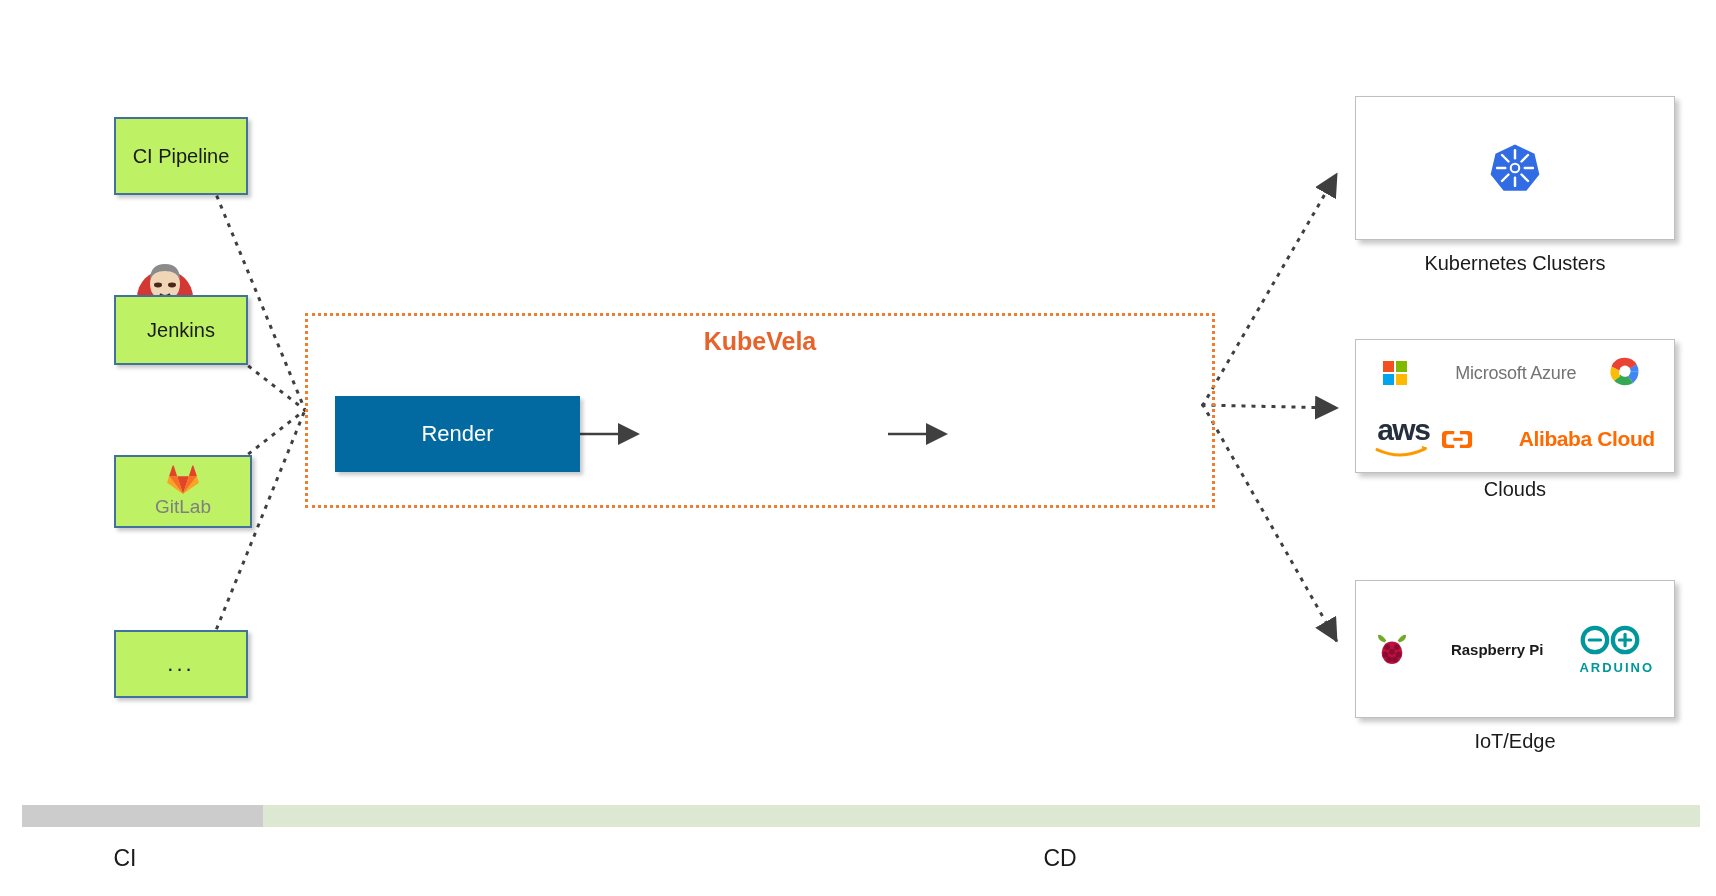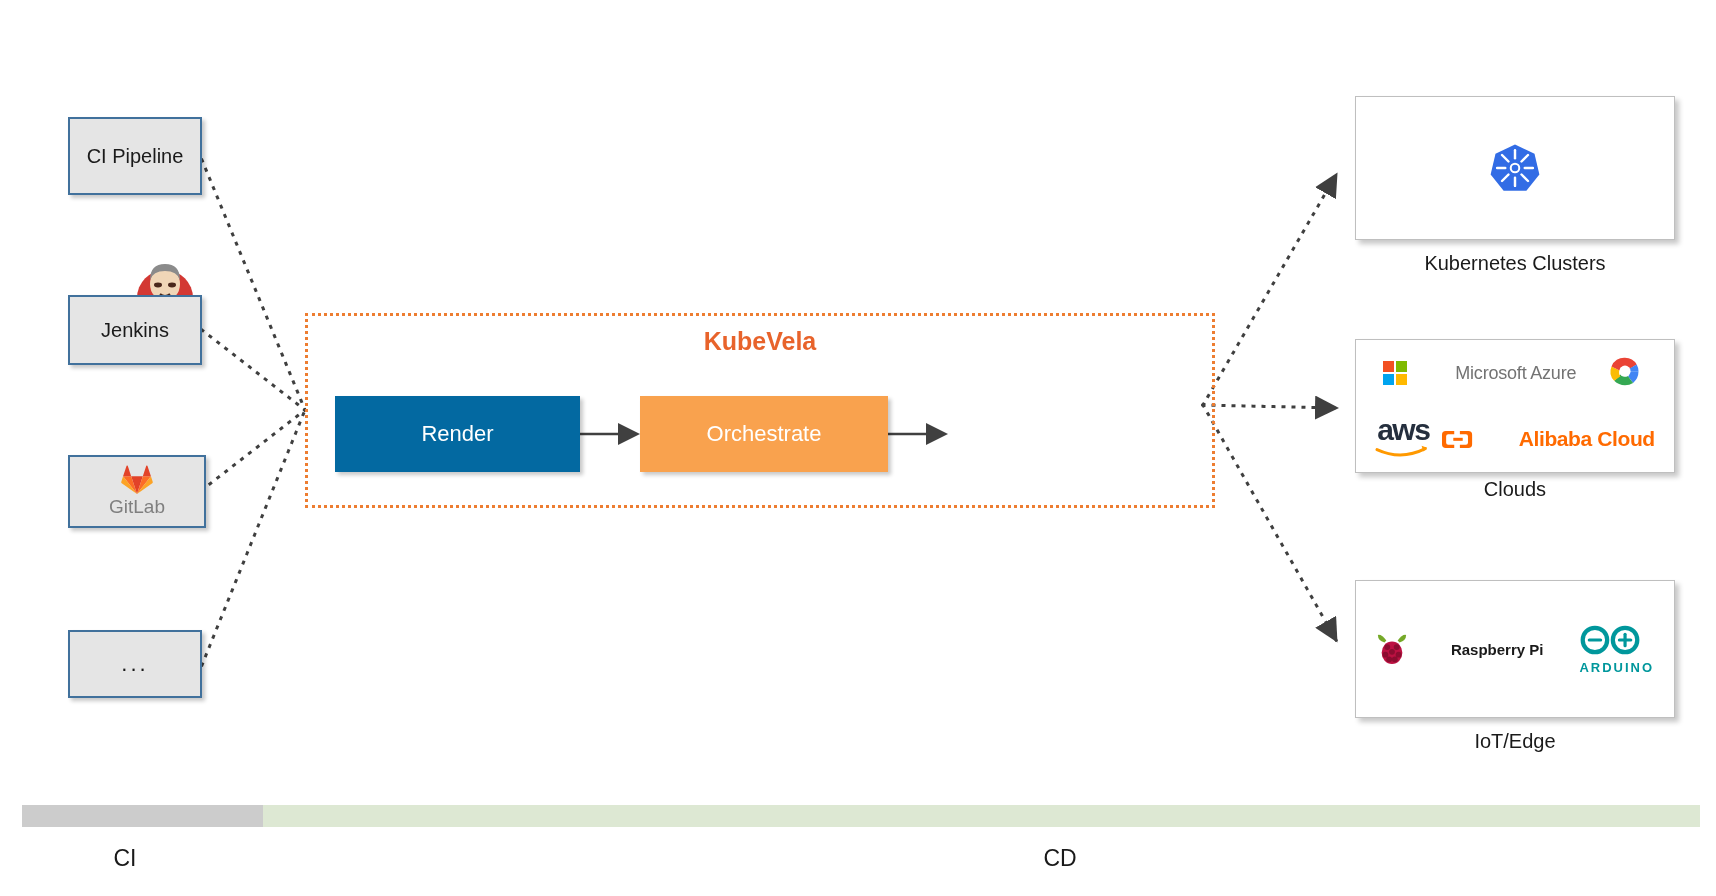--- a/index.html
+++ b/index.html
@@ -23,28 +23,29 @@
     position: absolute;
     left: 0; top: 0;
     width: 1716px;
     height: 896px;
     pointer-events: none;
   }
 
   
   .src-box {
     position: absolute;
-    background: #e5e5e5;
+    background: #bef264;
     border: 2px solid #41719C;
     box-shadow: 3px 3px 4px rgba(0,0,0,0.22);
     box-sizing: border-box;
     display: flex;
     align-items: center;
     justify-content: center;
     flex-direction: column;
+    margin-left: 46px;
   }
   .src-label {
     font-size: 20px;
     color: #1a1a1a;
     line-height: 1.1;
   }
   .dots-label {
     font-size: 22px;
     color: #1a1a1a;
     letter-spacing: 3px;
@@ -247,23 +248,20 @@
 
   <div class="src-box" style="left:68px; top:630px; width:134px; height:68px;">
     <span class="dots-label">...</span>
   </div>
 
   <div id="kubevela-region"></div>
   <div id="kubevela-title">KubeVela</div>
 
   <div class="stage-box" style="left: 335px; top: 396px; width: 245px; height: 76px; background: #0369a1;">
     <span>Render</span>
-  </div>
-  <div class="stage-box" style="left: 640px; top: 396px; width: 248px; height: 76px; background: rgb(249, 162, 78);">
-    <span>Orchestrate</span>
   </div>
 
   <div class="tgt-box" style="left:1355px; top:96px; width:320px; height:144px;">
     <span style="line-height:0;">
       <svg viewBox="0 0 64 64" width="52" height="52" xmlns="http://www.w3.org/2000/svg">
         <path d="M32,3 L56,14.5 L62,40 L46,60 L18,60 L2,40 L8,14.5 z" fill="#326CE5"></path>
         <g fill="#ffffff">
           <circle cx="32" cy="32" r="6.5"></circle>
           <g stroke="#ffffff" stroke-width="3" stroke-linecap="round">
             <line x1="32" y1="10" x2="32" y2="20"></line>

